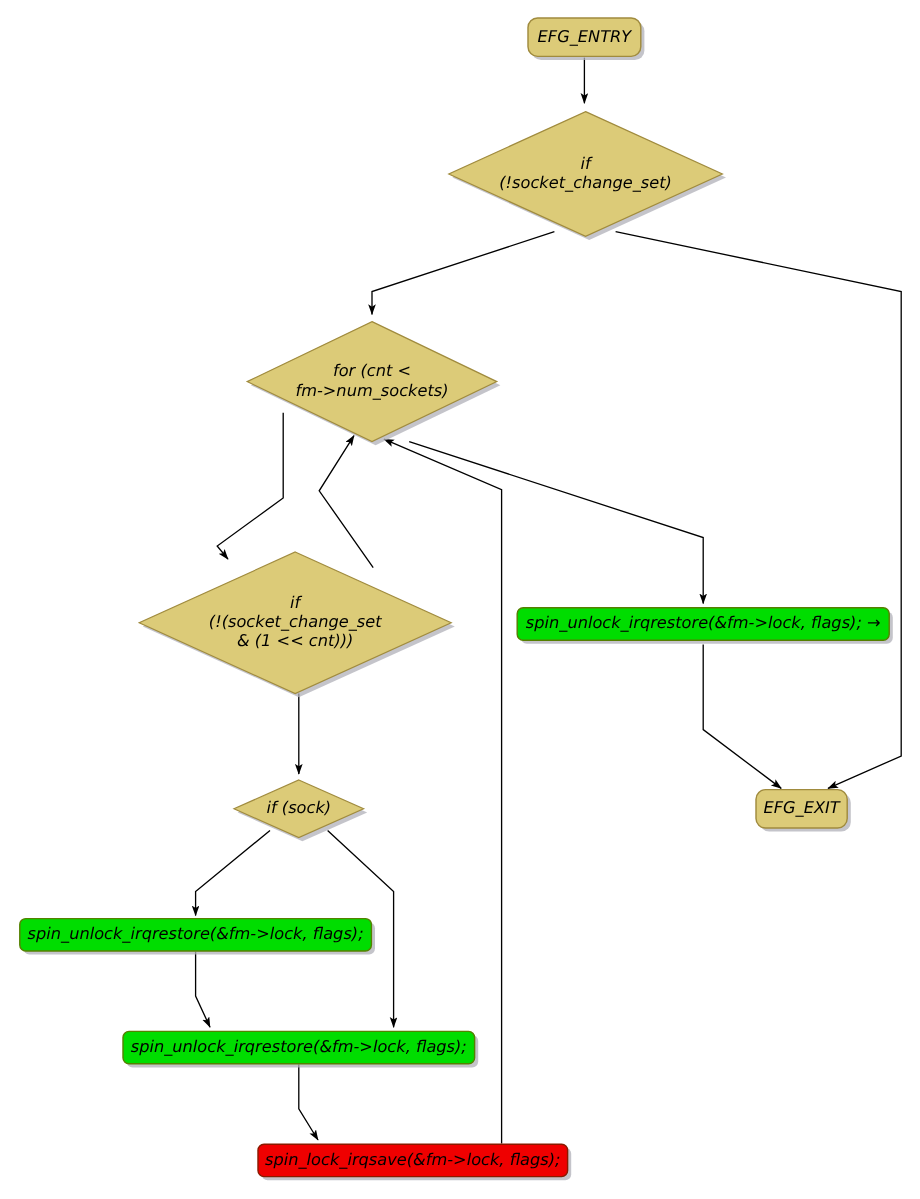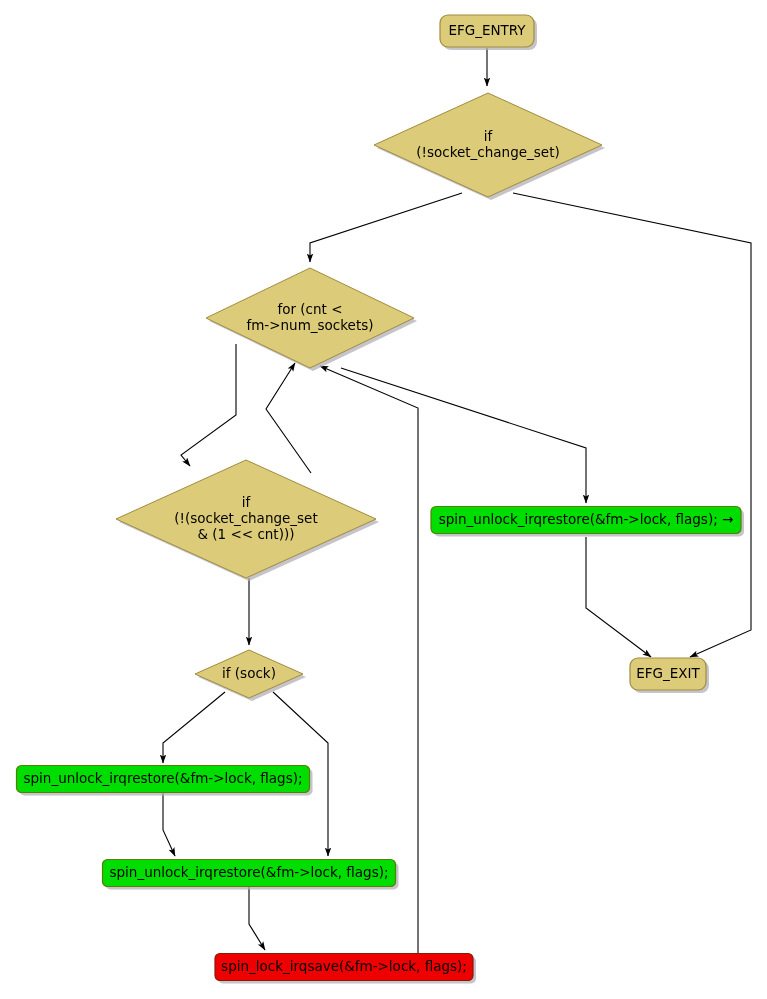--- a/index.html
+++ b/index.html
@@ -10,20 +10,21 @@
   body {
     width: 767px;
     height: 999px;
     font-family: "DejaVu Sans", sans-serif;
     overflow: hidden;
   }
   #flow-root {
     position: relative;
     width: 767px;
     height: 999px;
+    font-style: italic;
   }
   svg#flow-svg {
     display: block;
     width: 767px;
     height: 999px;
   }
   .node-text {
     font-family: "DejaVu Sans", sans-serif;
     font-size: 13.5px;
     fill: #000000;

